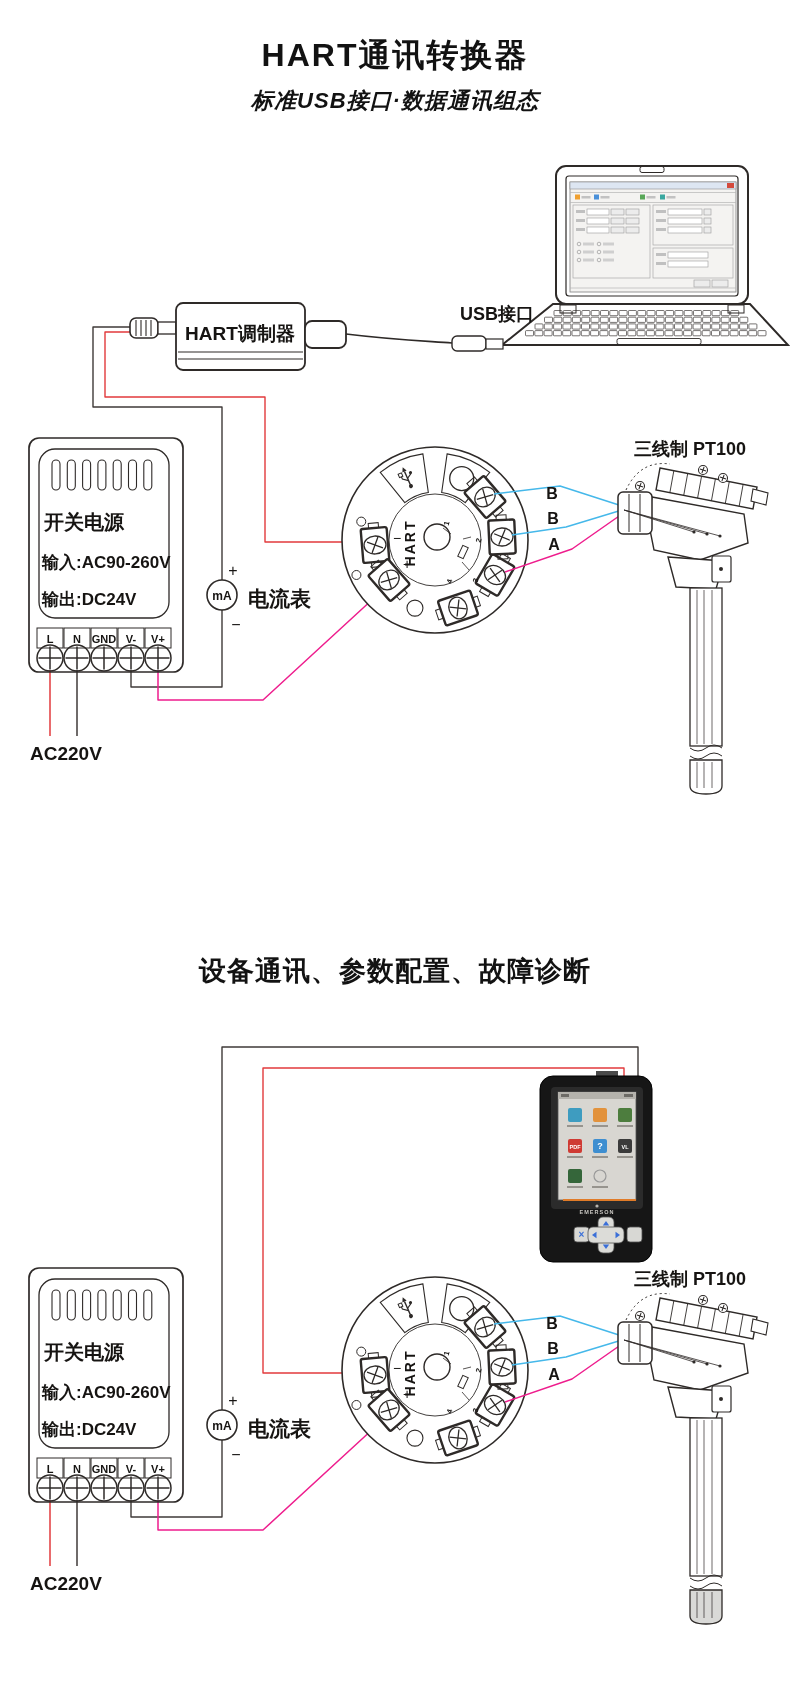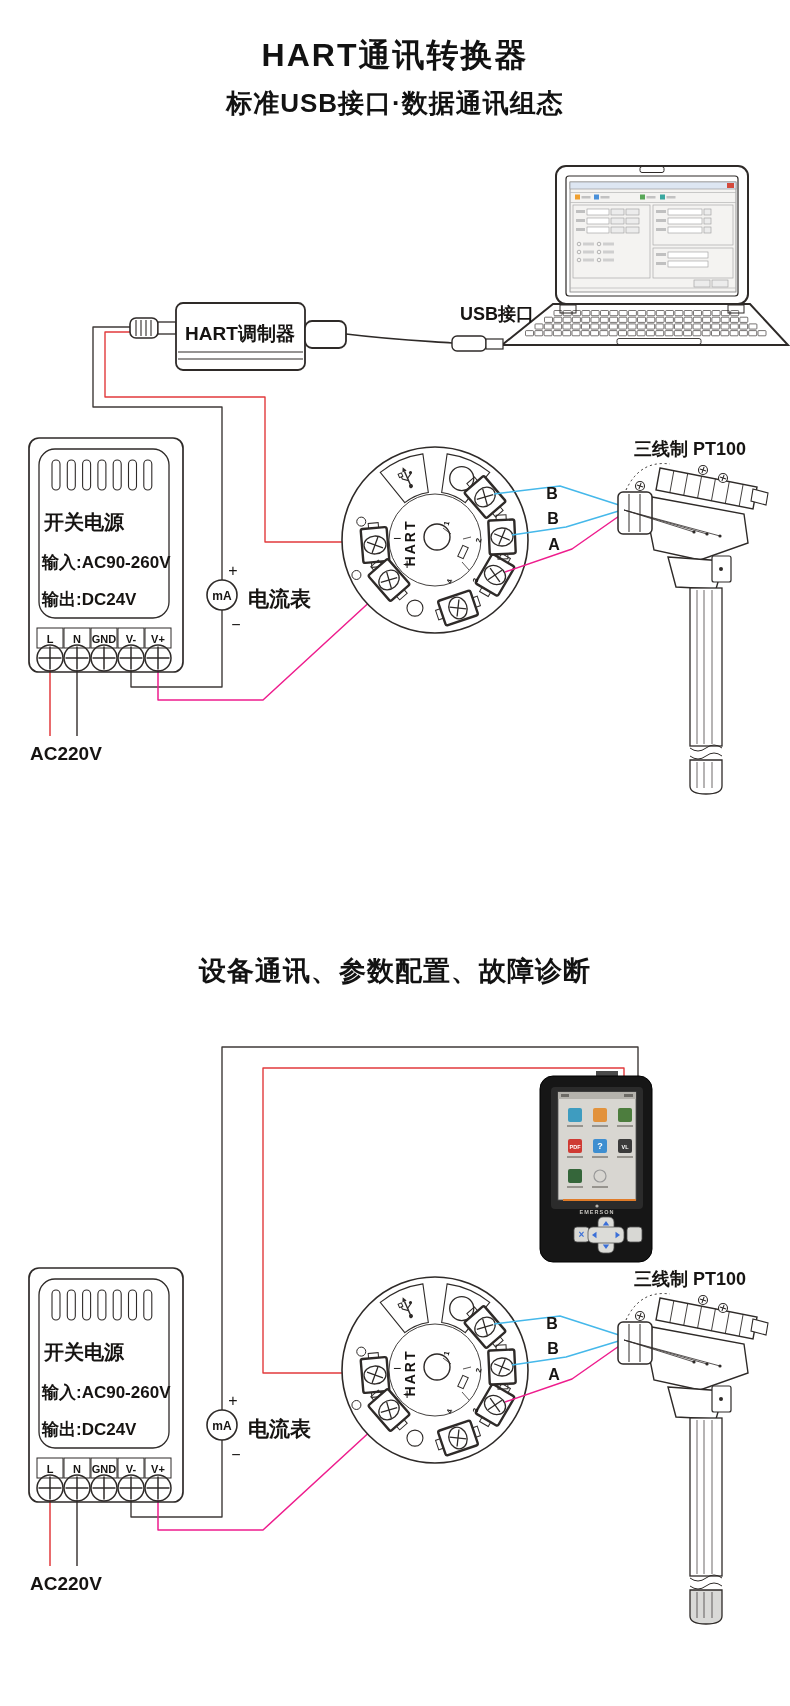--- a/index.html
+++ b/index.html
@@ -1,20 +1,20 @@
 <!DOCTYPE html>
 <html><head>
 <meta charset="utf-8">
 <style>
   html,body{margin:0;padding:0;background:#ffffff;}
   #stage{position:relative;width:790px;height:1706px;background:#fff;overflow:hidden;
          font-family:"Liberation Sans","DejaVu Sans",sans-serif;color:#111;}
   .ttl{position:absolute;left:0;width:100%;text-align:center;font-weight:700;color:#121212;}
   #t1{top:34px;font-size:32px;letter-spacing:2px;}
-  #s1{top:86px;font-size:26px;letter-spacing:1px;}
+  #s1{top:86px;font-size:22px;letter-spacing:1px;font-style:italic;}
   #t2{top:901px;font-size:40px;letter-spacing:2px;}
   #s2{top:953px;font-size:27px;letter-spacing:1px;text-align:center;}
   svg{position:absolute;top:0;left:0;}
   svg text{font-family:"Liberation Sans","DejaVu Sans",sans-serif;}
 </style>
 </head>
 <body>
 
 <div id="stage">
   <div id="t1" class="ttl">HART通讯转换器</div>

